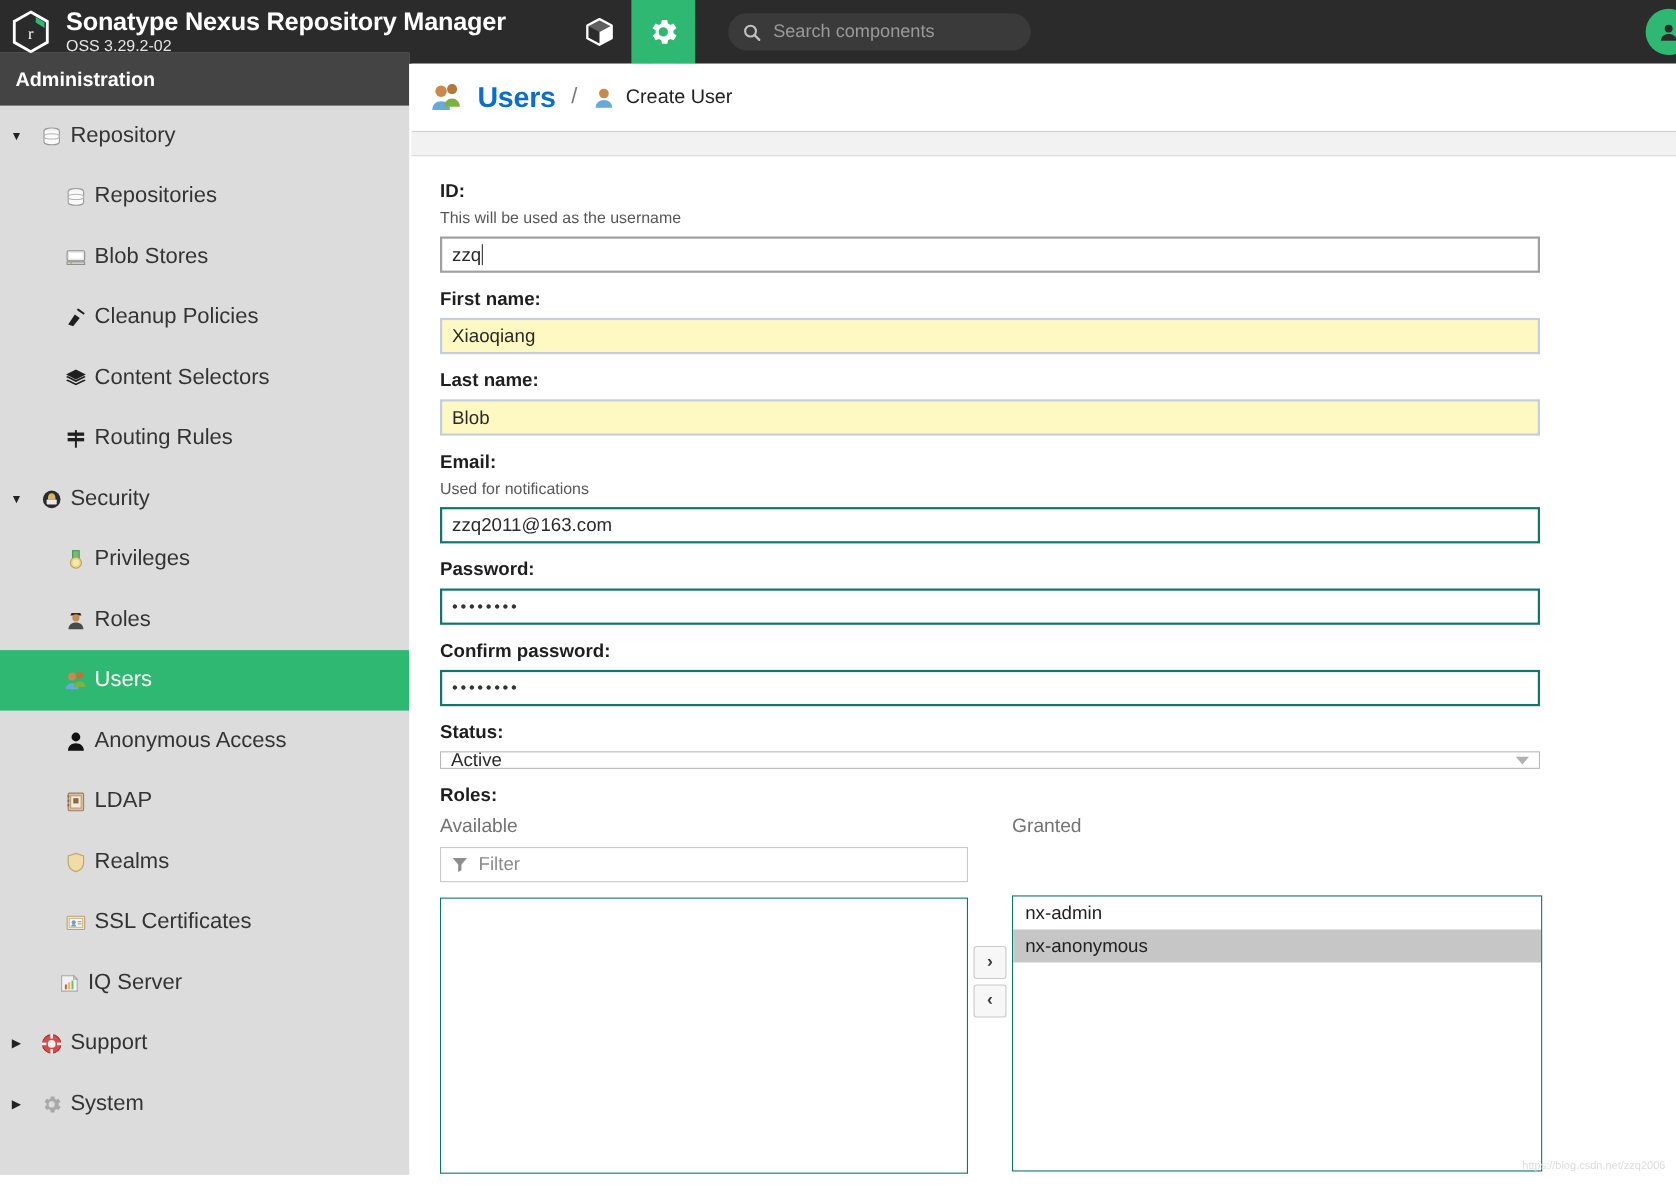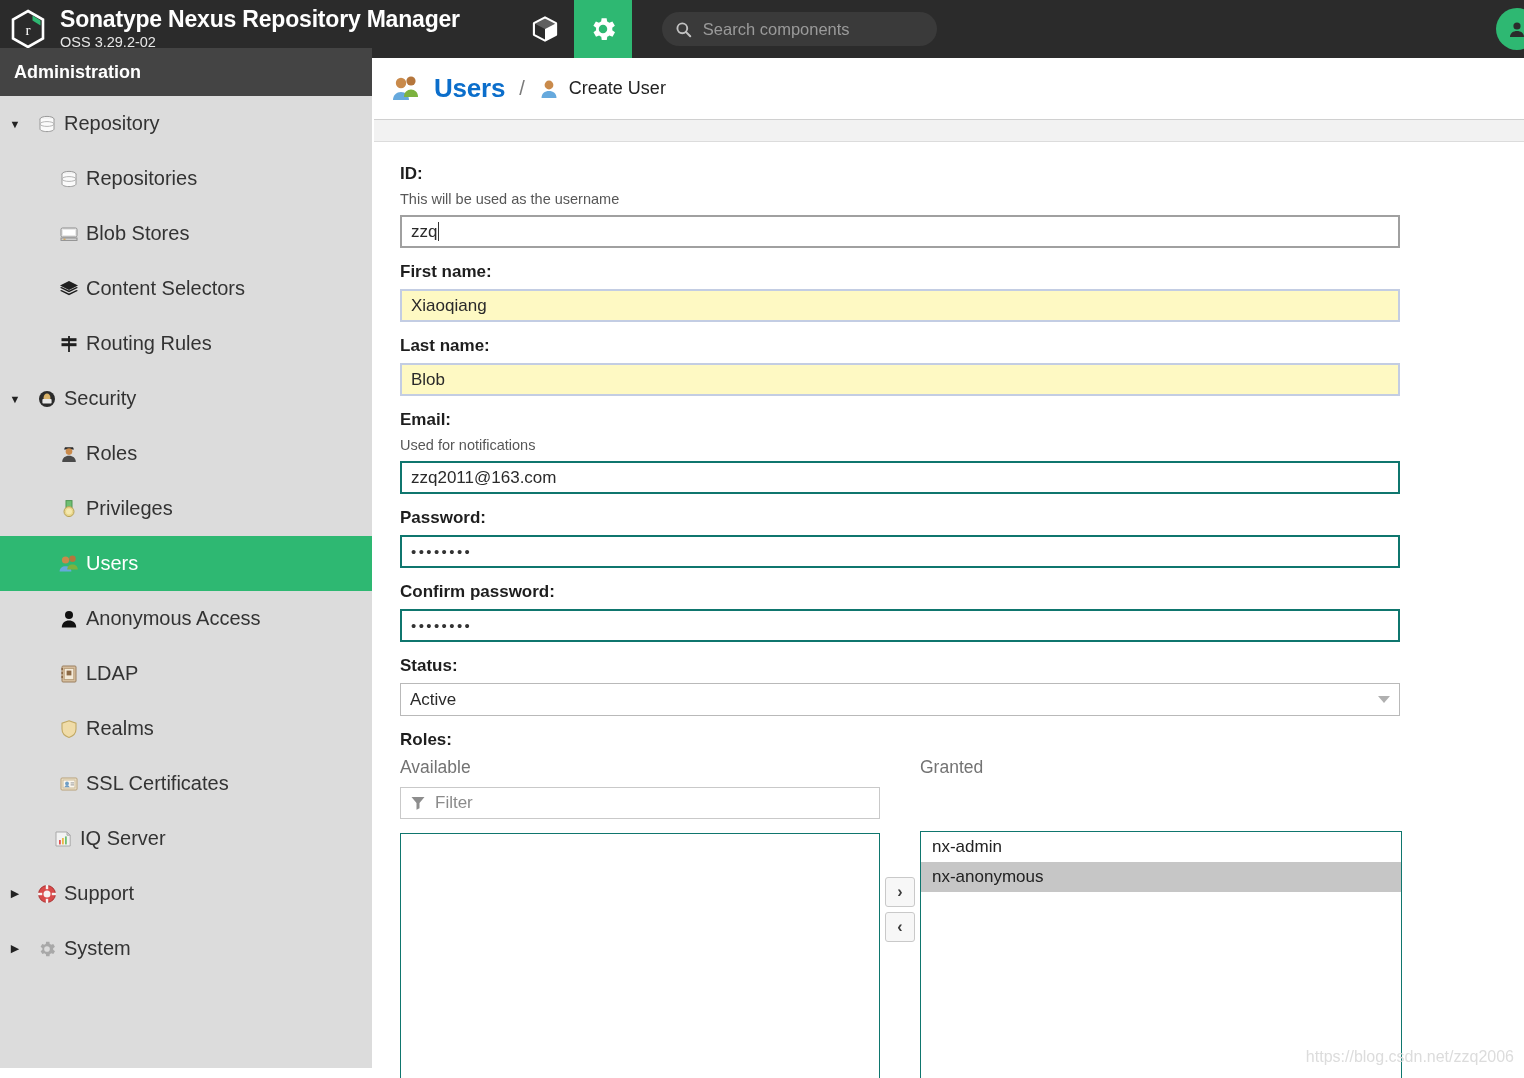--- a/index.html
+++ b/index.html
@@ -168,21 +168,21 @@
   }
   .f-input.autofill { background: #fef9c3; border-color: #c3cde3; }
   .f-input.focused { border-color: #a0a0a0; }
   .f-input .caret-bar {
     display: inline-block; width: 1px; height: 19px;
     background: #333; margin-left: 1px;
   }
   .f-pass { letter-spacing: 2.4px; font-size: 15px; color: #333; }
 
   .f-select {
-    width: 1000px; height: 33px;
+    width: 1000px; height: 16px;
     border: 1px solid #b9b9b9; background: #ffffff;
     display: flex; align-items: center; justify-content: space-between;
     padding: 0 9px; font-size: 17px; color: #2a2a2a;
     margin-bottom: 14px; cursor: pointer;
   }
   .sel-arrow {
     width: 0; height: 0;
     border-left: 6px solid transparent;
     border-right: 6px solid transparent;
     border-top: 7px solid #b0b0b0;
@@ -224,21 +224,21 @@
     width: 30px; height: 30px;
     border: 1px solid #c9c9c9; background: #f7f7f7;
     border-radius: 3px;
     display: flex; align-items: center; justify-content: center;
     font-size: 16px; color: #3b3b3b; font-weight: bold;
     cursor: pointer; margin-bottom: 5px;
   }
 
   .watermark {
     position: absolute; right: 10px; bottom: 12px;
-    font-size: 16px; color: #dcdcdc;
+    font-size: 10px; color: #dcdcdc;
     pointer-events: none; user-select: none;
   }
 </style>
 </head>
 <body>
 
 <div id="app">
 
   <div class="topbar">
 
@@ -324,20 +324,30 @@
               <rect x="2" y="14" width="16" height="2.4" fill="#d6d6d6" stroke="#8e8e8e"></rect>
               <rect x="4.5" y="14.6" width="2" height="1.2" fill="#d4a04a"></rect>
             </svg>
           </span>
           <span class="nav-label">Blob Stores</span>
         </div>
         <div class="nav-item lvl2">
           <span class="caret blank"></span>
           <span class="nav-ico">
             <svg width="20" height="20" viewBox="0 0 20 20">
+              <path d="M12 2.5 L17 6" stroke="#1f1f1f" stroke-width="1.8" stroke-linecap="round" fill="none"></path>
+              <path d="M3 16 L9 7 L13.5 10 L7.5 17.5 Z" fill="#1f1f1f"></path>
+            </svg>
+          </span>
+          <span class="nav-label">Cleanup Policies</span>
+        </div>
+        <div class="nav-item lvl2">
+          <span class="caret blank"></span>
+          <span class="nav-ico">
+            <svg width="20" height="20" viewBox="0 0 20 20">
               <path d="M10 2 L19 6.5 L10 11 L1 6.5 Z" fill="#1f1f1f"></path>
               <path d="M10 11.5 L17.5 7.9 L19 8.7 L10 13.2 L1 8.7 L2.5 7.9 Z" fill="#1f1f1f"></path>
               <path d="M10 14.6 L17.5 11 L19 11.8 L10 16.3 L1 11.8 L2.5 11 Z" fill="#1f1f1f"></path>
             </svg>
           </span>
           <span class="nav-label">Content Selectors</span>
         </div>
         <div class="nav-item lvl2">
           <span class="caret blank"></span>
           <span class="nav-ico">
@@ -357,37 +367,37 @@
               <path d="M10 4.5 C12 4.5 13.4 6.3 13.4 8.5 L13.4 10 L6.6 10 L6.6 8.5 C6.6 6.3 8 4.5 10 4.5Z" fill="#d9b36a"></path>
               <rect x="5.4" y="10" width="9.2" height="4.6" rx="0.8" fill="#e8e8e8"></rect>
             </svg>
           </span>
           <span class="nav-label">Security</span>
         </div>
         <div class="nav-item lvl2">
           <span class="caret blank"></span>
           <span class="nav-ico">
             <svg width="20" height="20" viewBox="0 0 20 20">
+              <rect x="7" y="1.6" width="6" height="7" fill="#6fbf73" stroke="#4f9553"></rect>
+              <circle cx="10" cy="12.6" r="5" fill="#e8d58a" stroke="#b8a45a"></circle>
+              <circle cx="10" cy="12.6" r="3" fill="#f4e8ad"></circle>
+            </svg>
+          </span>
+          <span class="nav-label">Privileges</span>
+        </div>
+        <div class="nav-item lvl2">
+          <span class="caret blank"></span>
+          <span class="nav-ico">
+            <svg width="20" height="20" viewBox="0 0 20 20">
               <path d="M5 5.5 h10 l-1 -2.2 h-8 Z" fill="#2a2a2a"></path>
               <circle cx="10" cy="7.6" r="3.3" fill="#c98a4b"></circle>
               <path d="M3.2 18c0-4 3-6.2 6.8-6.2s6.8 2.2 6.8 6.2z" fill="#4a4a4a"></path>
             </svg>
           </span>
           <span class="nav-label">Roles</span>
-        </div>
-        <div class="nav-item lvl2">
-          <span class="caret blank"></span>
-          <span class="nav-ico">
-            <svg width="20" height="20" viewBox="0 0 20 20">
-              <rect x="7" y="1.6" width="6" height="7" fill="#6fbf73" stroke="#4f9553"></rect>
-              <circle cx="10" cy="12.6" r="5" fill="#e8d58a" stroke="#b8a45a"></circle>
-              <circle cx="10" cy="12.6" r="3" fill="#f4e8ad"></circle>
-            </svg>
-          </span>
-          <span class="nav-label">Privileges</span>
         </div>
         <div class="nav-item lvl2 selected">
           <span class="caret blank"></span>
           <span class="nav-ico">
             <svg width="22" height="20" viewBox="0 0 22 20">
               <circle cx="7.5" cy="6" r="3.6" fill="#c98a4b"></circle>
               <path d="M1.6 17.6c0-3.4 2.5-5.4 5.9-5.4s5.9 2 5.9 5.4z" fill="#66a9dd"></path>
               <circle cx="14.5" cy="4.8" r="3.2" fill="#b5763c"></circle>
               <path d="M9.2 15.6c0-3.2 2.3-5.1 5.3-5.1s5.3 1.9 5.3 5.1z" fill="#7cb23f"></path>
             </svg>

